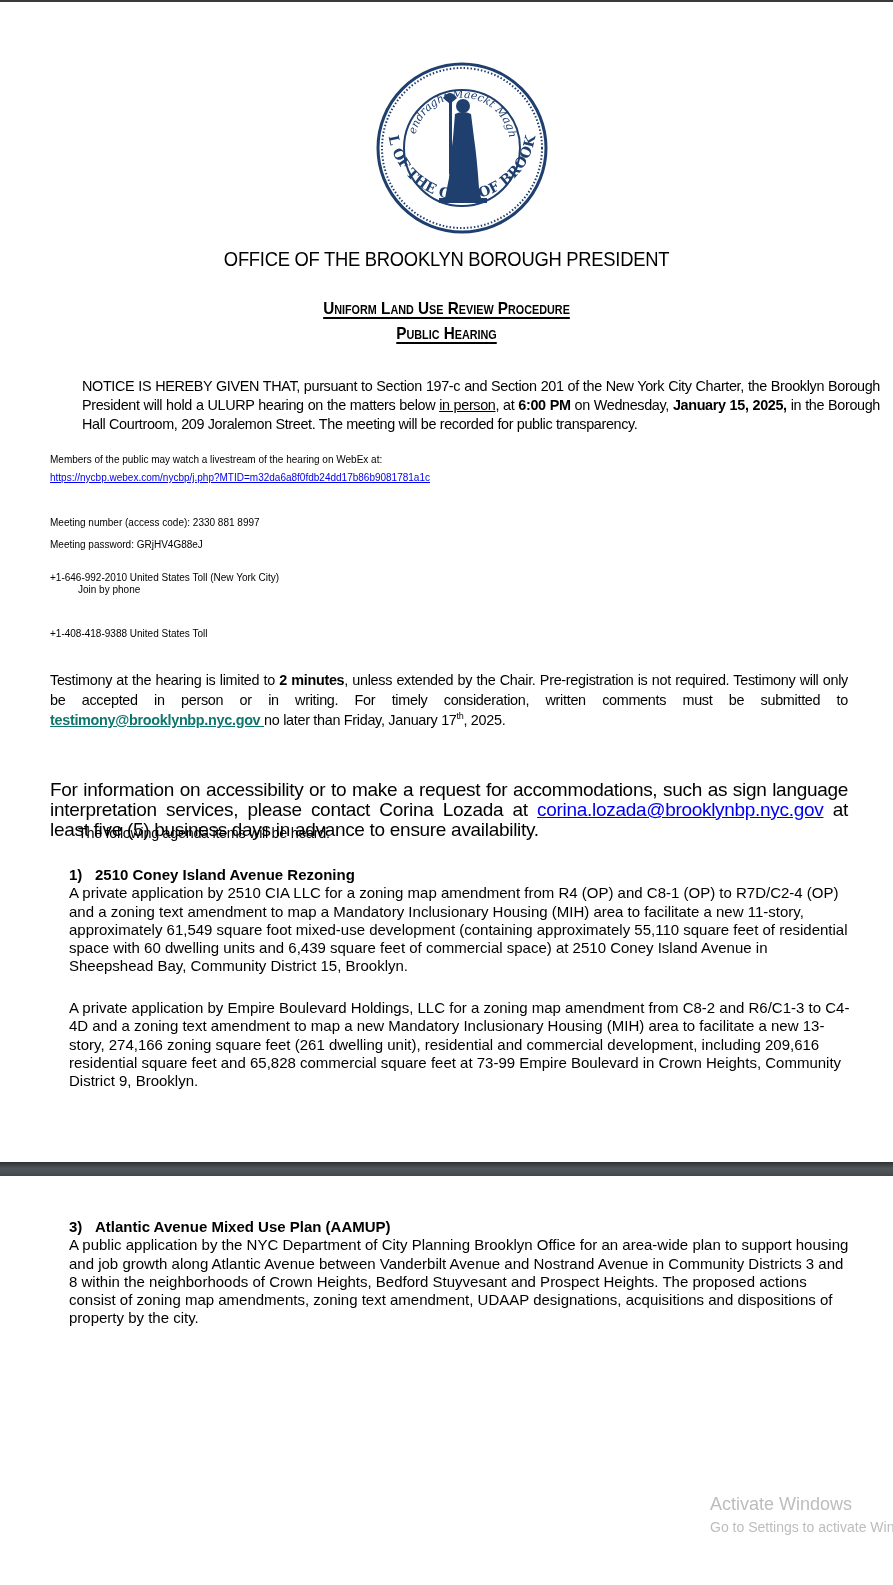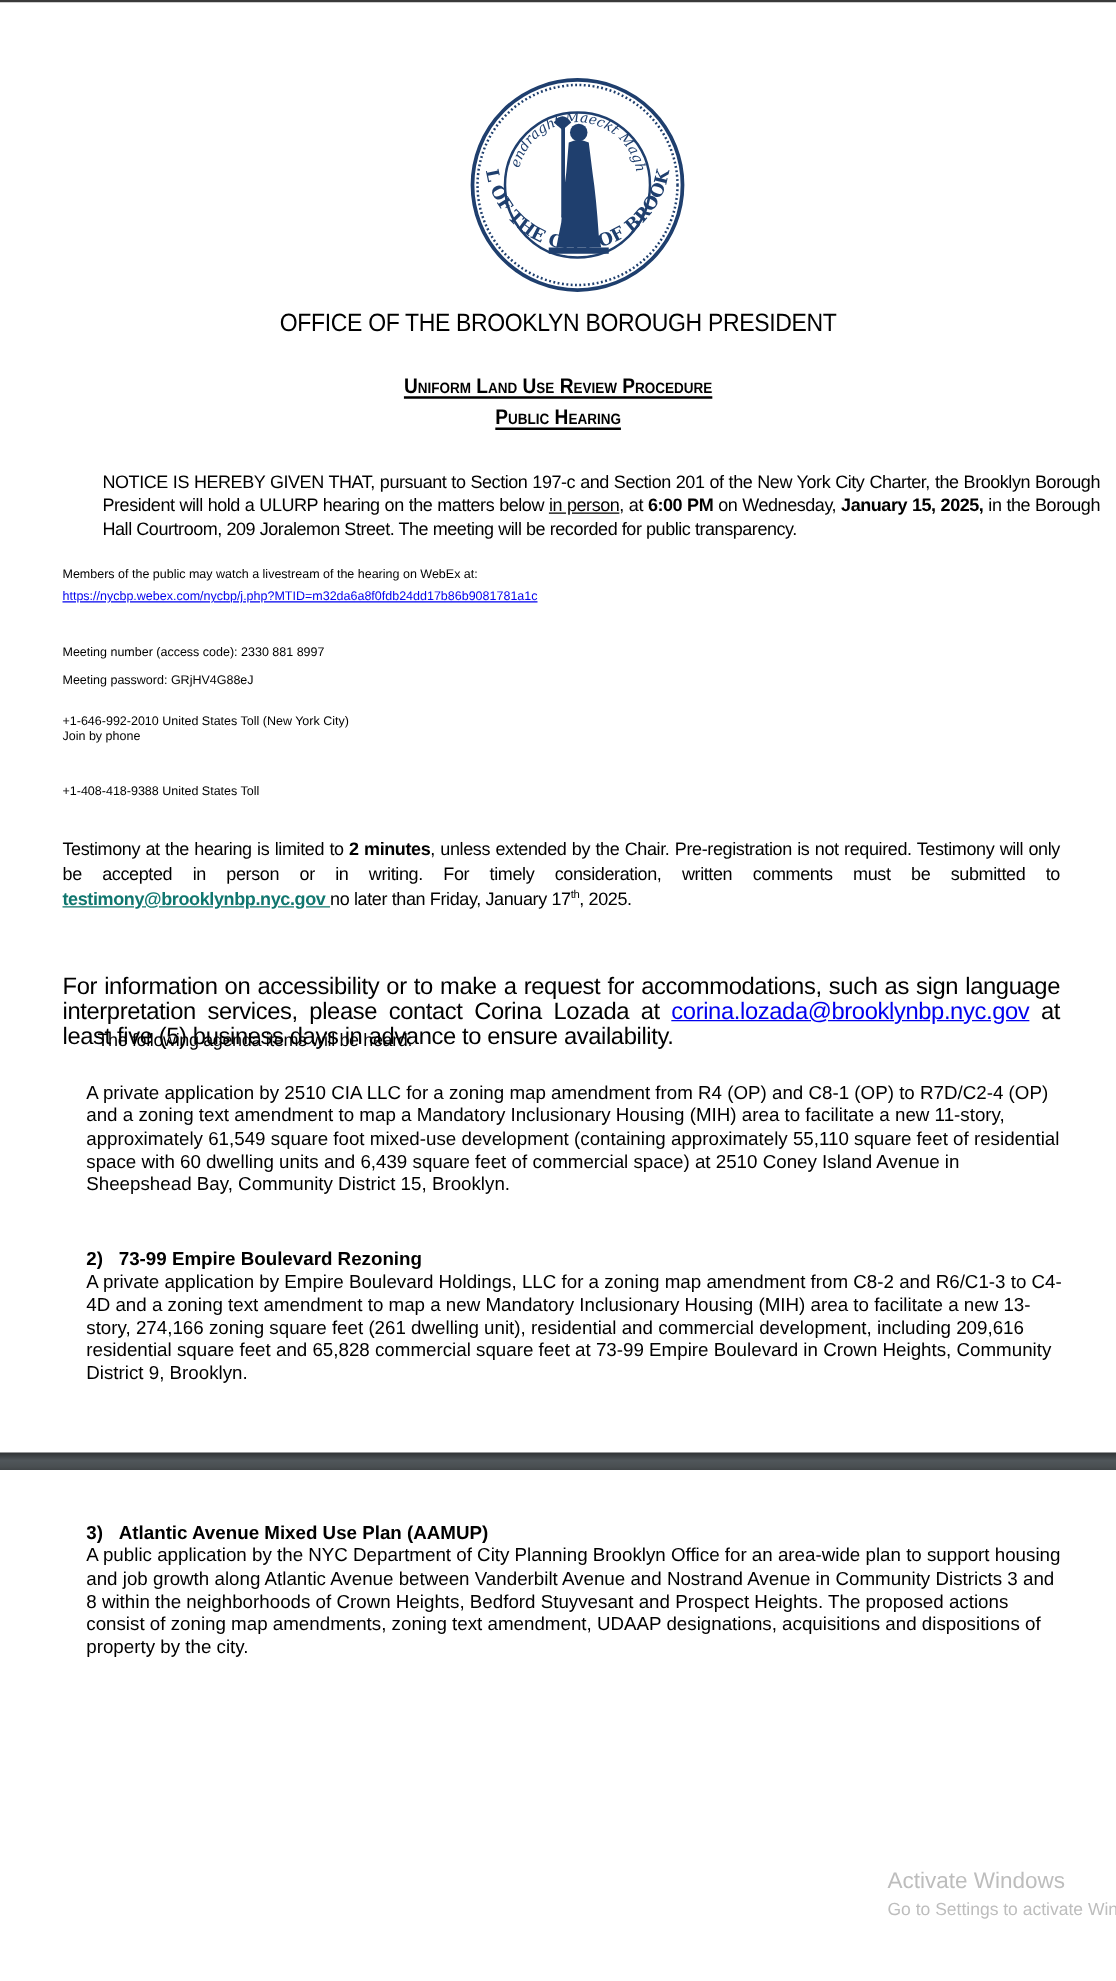--- a/index.html
+++ b/index.html
@@ -82,40 +82,40 @@
 <div class="para just" style="top:377px; font-size:14.4px; letter-spacing:-0.35px;margin-left:32px;">
   <span>NOTICE IS HEREBY GIVEN THAT, pursuant to Section 197-c and Section 201 of the New York City Charter, the Brooklyn Borough President will hold a ULURP hearing on the matters below </span><span class="u">in person</span><span>, at </span><b>6:00 PM</b><span> on Wednesday, </span><b>January 15, 2025,</b><span> in the Borough Hall Courtroom, 209 Joralemon Street. The meeting will be recorded for public transparency.</span>
 </div>
 
 <div class="line" style="top:454px;">Members of the public may watch a livestream of the hearing on WebEx at:</div>
 <a class="line link" style="top:472px;">https://nycbp.webex.com/nycbp/j.php?MTID=m32da6a8f0fdb24dd17b86b9081781a1c</a>
 
 <div class="line" style="top:517px;">Meeting number (access code): 2330 881 8997</div>
 <div class="line" style="top:539px;">Meeting password: GRjHV4G88eJ</div>
 
-<div class="line" style="top:584px;">Join by phone</div>
+<div class="line" style="top:584px;margin-left:28px;">Join by phone</div>
 <div class="line" style="top:572px;">+1-646-992-2010 United States Toll (New York City)</div>
 <div class="line" style="top:628px;">+1-408-418-9388 United States Toll</div>
 
 <div class="para just" style="top:670px; line-height:20px; font-size:14.4px; letter-spacing:-0.3px;">
   <span>Testimony at the hearing is limited to </span><b>2 minutes</b><span>, unless extended by the Chair. Pre-registration is not required. Testimony will only be accepted in person or in writing. For timely consideration, written comments must be submitted to </span><a class="boldlink">testimony@brooklynbp.nyc.gov </a><span> no later than Friday, January 17</span><sup>th</sup><span>, 2025.</span>
 </div>
 
 <div class="para just" style="top:748px; line-height:20px; font-size:19px; letter-spacing:-0.3px;margin-top:32px;">
   <span>For information on accessibility or to make a request for accommodations, such as sign language interpretation services, please contact Corina Lozada at </span><a class="link">corina.lozada@brooklynbp.nyc.gov</a><span> at least five (5) business days in advance to ensure availability.</span>
 </div>
 
 <div class="line" style="top:825px; font-size:14.4px; letter-spacing:-0.3px;margin-left:28px;">The following agenda items will be heard:</div>
 
 <div class="item" style="top:866px;">
+  <div class="item-head"><span class="num">1)</span><span>2510 Coney Island Avenue Rezoning</span></div>
   <div>A private application by 2510 CIA LLC for a zoning map amendment from R4 (OP) and C8-1 (OP) to R7D/C2-4 (OP) and a zoning text amendment to map a Mandatory Inclusionary Housing (MIH) area to facilitate a new 11-story, approximately 61,549 square foot mixed-use development (containing approximately 55,110 square feet of residential space with 60 dwelling units and 6,439 square feet of commercial space) at 2510 Coney Island Avenue in Sheepshead Bay, Community District 15, Brooklyn.</div>
 </div>
 
 <div class="item" style="top:999px;">
-  <div class="item-head"><span class="num">2)</span><span>73-99 Empire Boulevard Rezoning</span></div>
   <div>A private application by Empire Boulevard Holdings, LLC for a zoning map amendment from C8-2 and R6/C1-3 to C4-4D and a zoning text amendment to map a new Mandatory Inclusionary Housing (MIH) area to facilitate a new 13-story, 274,166 zoning square feet (261 dwelling unit), residential and commercial development, including 209,616 residential square feet and 65,828 commercial square feet at 73-99 Empire Boulevard in Crown Heights, Community District 9, Brooklyn.</div>
 </div>
 
 <div class="item" style="top:1218px;">
   <div class="item-head"><span class="num">3)</span><span>Atlantic Avenue Mixed Use Plan (AAMUP)</span></div>
   <div>A public application by the NYC Department of City Planning Brooklyn Office for an area-wide plan to support housing and job growth along Atlantic Avenue between Vanderbilt Avenue and Nostrand Avenue in Community Districts 3 and 8 within the neighborhoods of Crown Heights, Bedford Stuyvesant and Prospect Heights. The proposed actions consist of zoning map amendments, zoning text amendment, UDAAP designations, acquisitions and dispositions of property by the city.</div>
 </div>
 
 <div class="wm1">Activate Windows</div>
 <div class="wm2">Go to Settings to activate Windows.</div>

